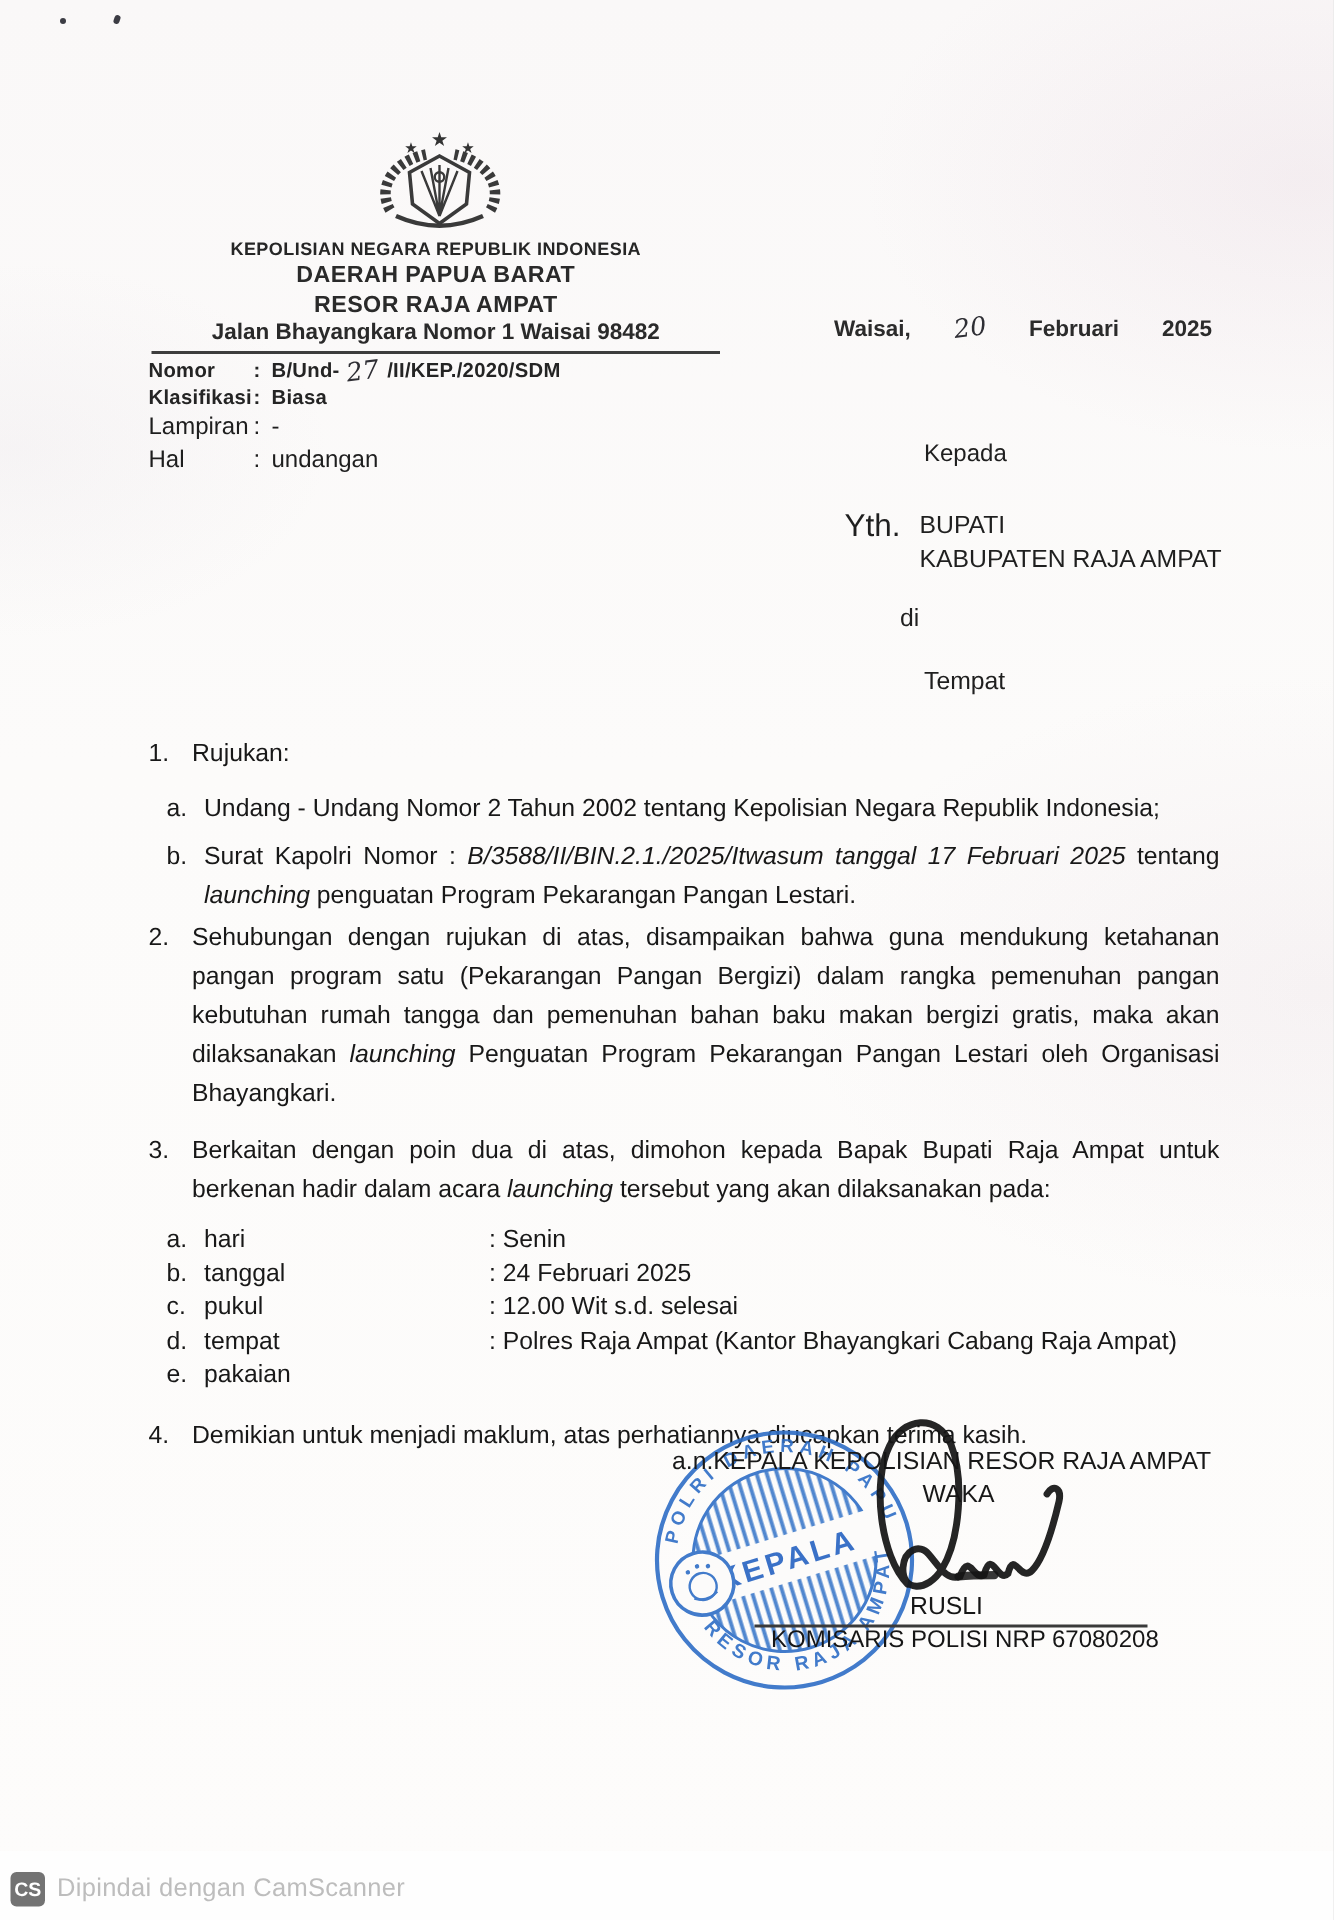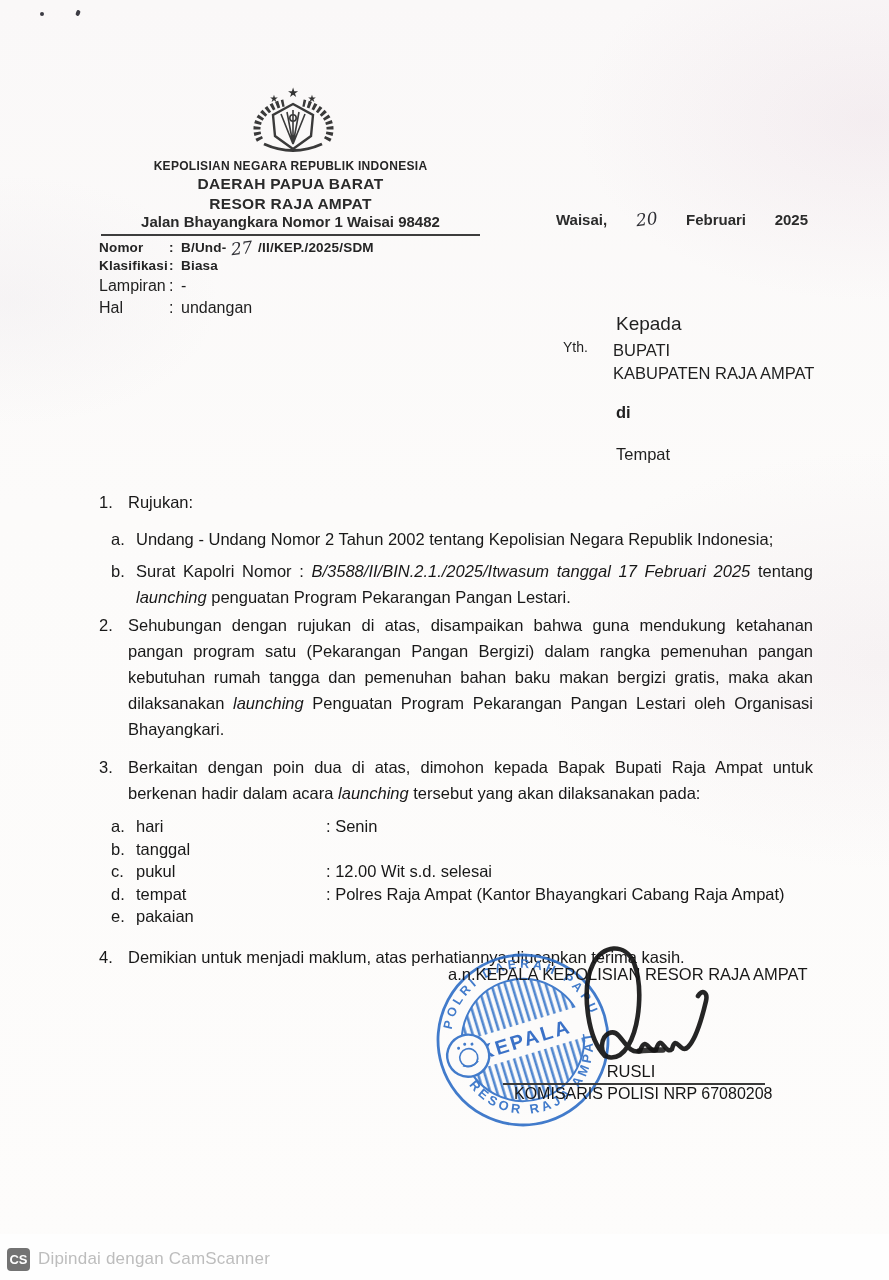--- a/index.html
+++ b/index.html
@@ -29,24 +29,24 @@
   .hand27{font-size:17px;margin:0 5px;position:relative;top:2px;}
   
   .meta{left:99px;top:237px;}
   .meta-row{display:grid;grid-template-columns:70px 12px auto;align-items:baseline;}
   .m-bold{font-size:13.5px;font-weight:bold;color:#242424;letter-spacing:.2px;}
   .m-reg{font-size:16px;color:#1e1e1e;}
   .meta-row.r1,.meta-row.r2{line-height:18px;}
   .meta-row.r3,.meta-row.r4{line-height:21.5px;}
   .nom-val{display:flex;align-items:baseline;}
   
-  .kepada{left:616px;top:294px;font-size:19px;margin-top:19px;}
-  .yth{left:563px;top:339px;font-size:14px;}
+  .kepada{left:616px;top:294px;font-size:16px;}
+  .yth{left:563px;top:339px;font-size:21px;}
   .dest{left:613px;top:339px;font-size:16.5px;line-height:22.5px;}
-  .di{left:616px;top:403px;font-size:16.5px;font-weight:bold;}
+  .di{left:600px;top:403px;font-size:16.5px;}
   .tempat{left:616px;top:445px;font-size:16.5px;}
   
   .body{left:99px;top:489px;width:714px;font-size:16.5px;line-height:26px;color:#181818;}
   .item{display:grid;grid-template-columns:29px 1fr;}
   .item .txt{text-align:justify;}
   .subwrap{margin-left:12px;}
   .sub{display:grid;grid-template-columns:25px 1fr;}
   .sub .txt{text-align:justify;}
   .sub-a{margin-top:11px;}
   .sub-b{margin-top:6px;}
@@ -107,21 +107,21 @@
     <span>2025</span>
   </div>
 
   <div class="abs meta">
     <div class="meta-row r1">
       <span class="m-bold">Nomor</span>
       <span class="m-bold">:</span>
       <span class="nom-val">
         <span class="m-bold">B/Und-</span>
         <span class="hand hand27">27</span>
-        <span class="m-bold">/II/KEP./2025/SDM</span>
+        <span class="m-bold">/II/KEP./2020/SDM</span>
       </span>
     </div>
     <div class="meta-row r2">
       <span class="m-bold">Klasifikasi</span>
       <span class="m-bold">:</span>
       <span class="m-bold">Biasa</span>
     </div>
     <div class="meta-row r3">
       <span class="m-reg">Lampiran</span>
       <span class="m-reg">:</span>
@@ -172,20 +172,21 @@
 
     <div class="details">
       <div class="detail">
         <span>a.</span>
         <span>hari</span>
         <span><span>:</span> <span>Senin</span></span>
       </div>
       <div class="detail">
         <span>b.</span>
         <span>tanggal</span>
+        <span><span>:</span> <span>24 Februari 2025</span></span>
       </div>
       <div class="detail">
         <span>c.</span>
         <span>pukul</span>
         <span><span>:</span> <span>12.00 Wit s.d. selesai</span></span>
       </div>
       <div class="detail">
         <span>d.</span>
         <span>tempat</span>
         <span><span>:</span> <span>Polres Raja Ampat (Kantor Bhayangkari Cabang Raja Ampat)</span></span>
@@ -227,20 +228,21 @@
           <textPath href="#arcTop" startOffset="14%">POLRI DAERAH PAPUA</textPath>
         </text>
         <text font-size="13" font-weight="bold" fill="#2e6ec6" letter-spacing="3.5" font-family="Liberation Sans, sans-serif">
           <textPath href="#arcBot" startOffset="10%">RESOR RAJA AMPAT</textPath>
         </text>
       </g>
     </svg>
   </div>
 
   <div class="abs an-line">a.n.KEPALA KEPOLISIAN RESOR RAJA AMPAT</div>
+  <div class="abs waka">WAKA</div>
 
   <div class="abs" style="left:555px;top:930px;width:230px;height:160px;">
     <svg width="230" height="160" viewBox="0 0 230 160">
       <path d="M 50 126 C 32 108, 26 58, 38 34 C 47 15, 70 12, 79 33 C 88 56, 85 96, 73 116
                C 63 132, 46 131, 47 115 C 48 103, 58 99, 64 106 C 71 114, 76 124, 85 121
                C 91 104, 94 124, 101 120 C 106 101, 110 126, 117 119 C 121 103, 125 125, 133 117
                C 141 109, 147 88, 151 71 C 153 62, 147 59, 143 66" fill="none" stroke="#141414" stroke-width="4.6" stroke-linecap="round" opacity="0.93"></path>
       <path d="M 84 121 C 92 120, 100 120, 108 120" fill="none" stroke="#141414" stroke-width="5.5" stroke-linecap="round" opacity="0.85"></path>
     </svg>
   </div>

